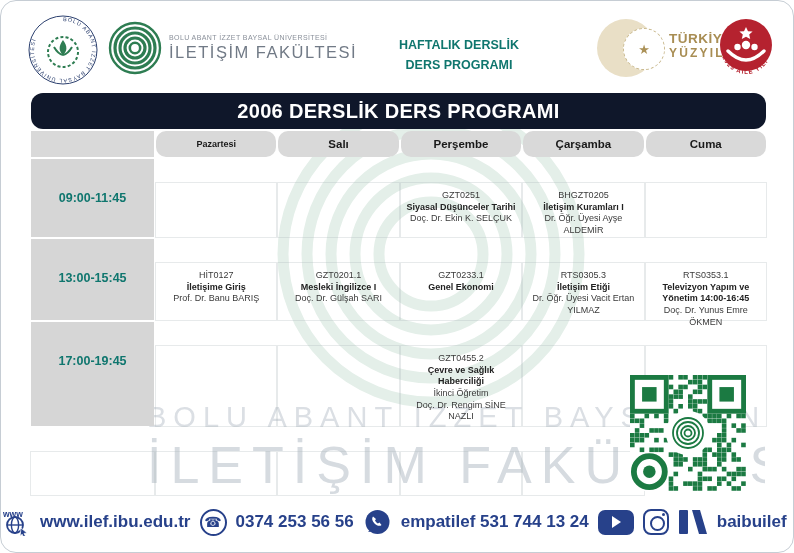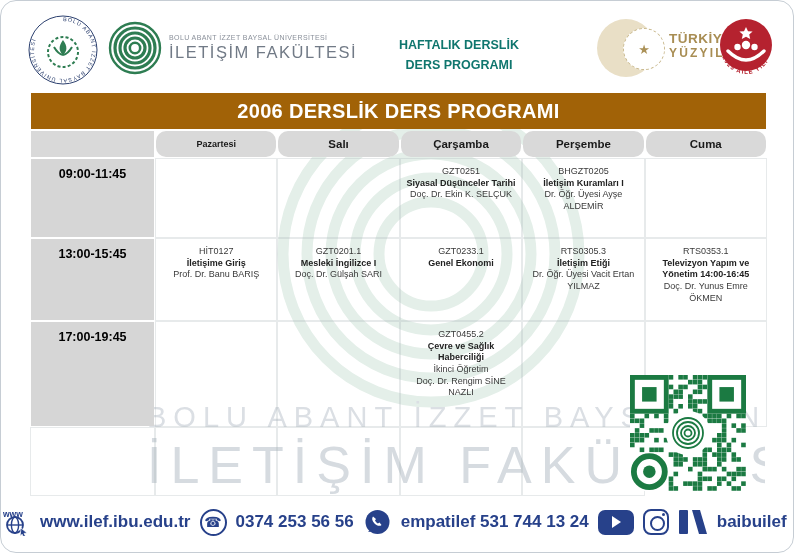--- a/index.html
+++ b/index.html
@@ -24,41 +24,41 @@
   .ty-white { position:absolute; left:26px; top:9px; width:42px; height:42px; border-radius:50%;
     background:#fff; border:1.5px dashed #c9b98e; display:flex; align-items:center; justify-content:center;
     color:#ab9157; font-size:13px; }
   .ty-text { position:absolute; left:72px; top:12px; color:#a88d53; font-weight:bold; line-height:1.15; }
   .ty-text .l1 { font-size:13.5px; letter-spacing:.5px; }
   .ty-text .l2 { font-size:12px; letter-spacing:2.2px; }
   .aile-logo { position:absolute; left:714px; top:14px; width:62px; height:68px; }
 
   
   .titlebar { position:absolute; left:30px; top:92px; width:735px; height:36px;
-    background:#a16207; color:#fff; font-weight:bold; font-size:20px;
-    display:flex; align-items:center; justify-content:center; letter-spacing:.3px; }
+    background:#0f172a; color:#fff; font-weight:bold; font-size:20px;
+    display:flex; align-items:center; justify-content:center; letter-spacing:.3px;border-radius:12px; }
 
   
   .wm-spiral { position:absolute; left:258px; top:88px; width:344px; height:330px; z-index:0; pointer-events:none; }
   .wm-text { position:absolute; left:146px; right:28px; top:400px; z-index:0; overflow:hidden; pointer-events:none; }
   .wm-text .w1 { font-size:29px; font-weight:500; color:#dbdfe4; letter-spacing:7px; white-space:nowrap; }
   .wm-text .w2 { font-size:52px; font-weight:500; color:#d6dbe0; letter-spacing:9px; white-space:nowrap; margin-top:1px; }
 
   
   .grid { position:absolute; left:30px; top:130px; width:735px; z-index:1;
     display:grid; grid-template-columns:123px repeat(5,1fr);
     grid-template-rows:26px 78px 81px 104px 67px; gap:2px; }
   .cell { display:flex; flex-direction:column; align-items:center; }
   .hdr-cell { background:#d9d9d9; justify-content:center; font-weight:bold; font-size:11.5px; color:#1a1a1a;border-radius:10px; }
   .hdr-cell.first-day { font-size:9px; }
   .corner { background:#d9d9d9; }
-  .time-cell { background:#d6d6d6; font-weight:bold; font-size:12.5px; color:#000000;
-    justify-content:flex-start; padding-top:8px;text-align:center; }
+  .time-cell { background:#d6d6d6; font-weight:bold; font-size:12.5px; color:#0f766e;
+    justify-content:flex-start; padding-top:32px;text-align:center; }
   .body-cell { background:transparent; box-shadow:0 0 0 1px rgba(170,178,183,.28);
-    padding:7px 3px 2px; font-size:9px; color:#3a3a3a; text-align:center; line-height:1.3; }
+    padding:7px 3px 2px; font-size:9px; color:#3a3a3a; text-align:center; line-height:1.3;margin-top:24px; }
   .body-cell .nm { font-weight:bold; color:#222; }
   .body-cell .sfx { font-weight:bold; }
 
   
   .qr { position:absolute; left:629px; top:374px; width:116px; height:116px; z-index:3; background:#fff; }
 
   
   .footer { position:absolute; left:0; right:0; top:502px; height:38px; z-index:2;
     display:flex; align-items:center; justify-content:flex-start; gap:9px;
     color:#27418a; font-weight:bold; font-size:17px; white-space:nowrap; }
@@ -152,22 +152,22 @@
   </div>
 
   <div class="titlebar">
     <span>2006 DERSLİK DERS PROGRAMI</span>
   </div>
 
   <div class="grid" id="grid">
       <div class="cell corner"></div>
       <div class="cell hdr-cell first-day">Pazartesi</div>
       <div class="cell hdr-cell">Salı</div>
+      <div class="cell hdr-cell">Perşembe</div>
       <div class="cell hdr-cell">Çarşamba</div>
-      <div class="cell hdr-cell">Perşembe</div>
       <div class="cell hdr-cell">Cuma</div>
       <div class="cell time-cell">09:00-11:45</div>
       <div class="cell body-cell"></div>
       <div class="cell body-cell"></div>
       <div class="cell body-cell">
         <div>GZT0251</div>
         <div class="nm">Siyasal Düşünceler Tarihi</div>
         <div>Doç. Dr. Ekin K. SELÇUK</div>
       </div>
       <div class="cell body-cell">

